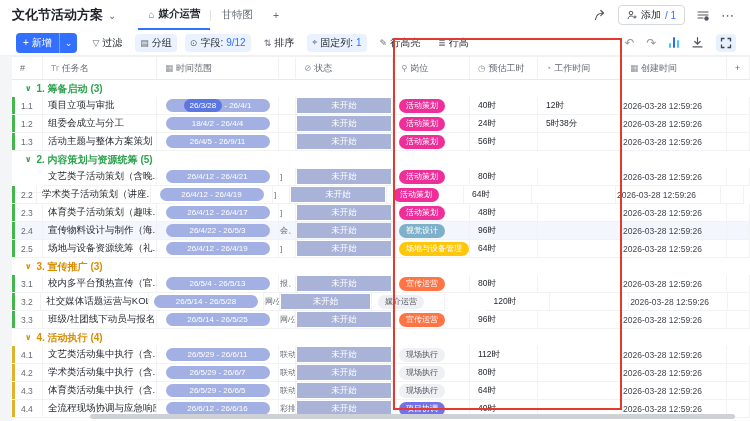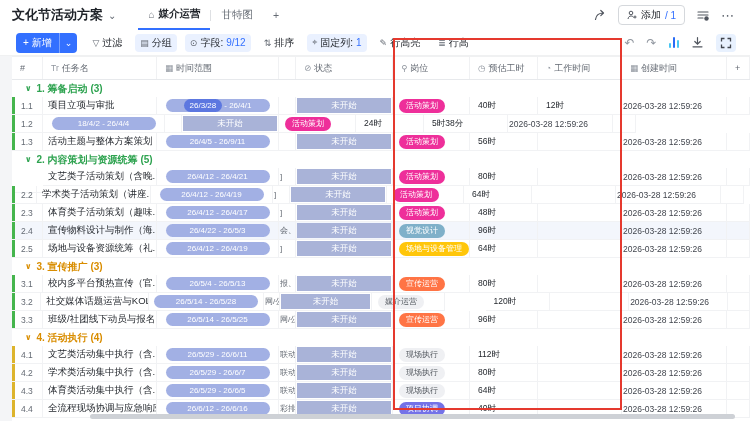--- a/index.html
+++ b/index.html
@@ -263,20 +263,23 @@
           <div class="c" style="width: 105px;">
             <span class="createdtxt">2026-03-28 12:59:26</span>
           </div>
           <div class="c" style="width: 23px;"></div>
         </div>
         <div class="trow">
           <div class="c" style="width: 31px;">
             <div class="bar bar-green"></div>
             <span class="numtxt">1.2</span>
           </div>
+          <div class="c" style="width: 114px;">
+            <span class="nametxt">组委会成立与分工</span>
+          </div>
           <div class="c c-dates" style="width: 122px;">
             <div class="pill">
               <span>18/4/2 - 26/4/4</span>
             </div>
           </div>
           <div class="c" style="width: 17px;">
             <span class="fragtxt"></span>
           </div>
           <div class="c c-status" style="width: 97px;">
             <div class="stfill">未开始</div>

